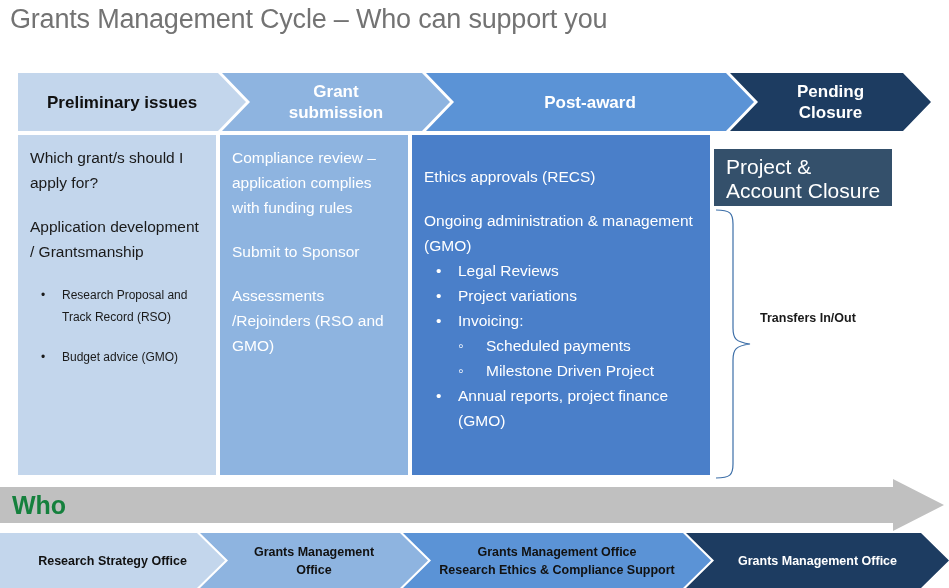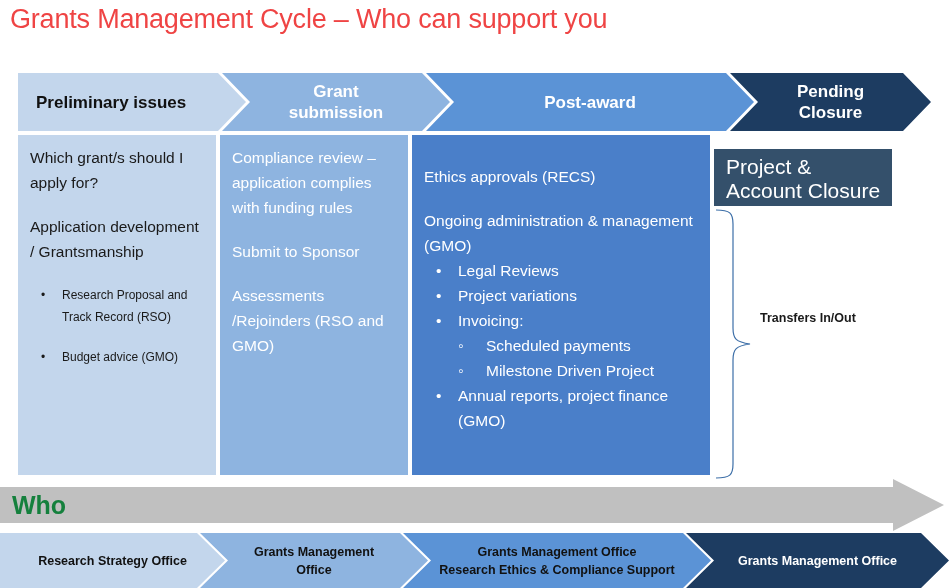--- a/index.html
+++ b/index.html
@@ -17,21 +17,21 @@
   }
 
   
   #page-title {
     position: absolute;
     left: 10px;
     top: 2px;
     font-size: 27px;
     line-height: 34px;
     letter-spacing: -0.2px;
-    color: #ef4444;
+    color: #737373;
     white-space: nowrap;
   }
 
   
   #stage-header {
     position: absolute;
     left: 18px;
     top: 73px;
     width: 913px;
     height: 58px;
@@ -51,21 +51,21 @@
   }
   .chev-label { display: block; padding: 0 6px; }
 
   .chev.c1 {
     left: 0; width: 228px;
     background: #c3d6ec;
     color: #111111;
     clip-path: polygon(0 0, 200px 0, 228px 50%, 200px 100%, 0 100%);
     justify-content: flex-start;
   }
-  .chev.c1 .chev-label { padding-left: 18px; text-align: left; }
+  .chev.c1 .chev-label { padding-left: 29px; text-align: left; }
   .chev.c2 {
     left: 204px; width: 228px;
     background: #8eb4e0;
     color: #ffffff;
     clip-path: polygon(0 0, 200px 0, 228px 50%, 200px 100%, 0 100%, 28px 50%);
   }
   .chev.c3 {
     left: 408px; width: 328px;
     background: #5b93d6;
     color: #ffffff;

